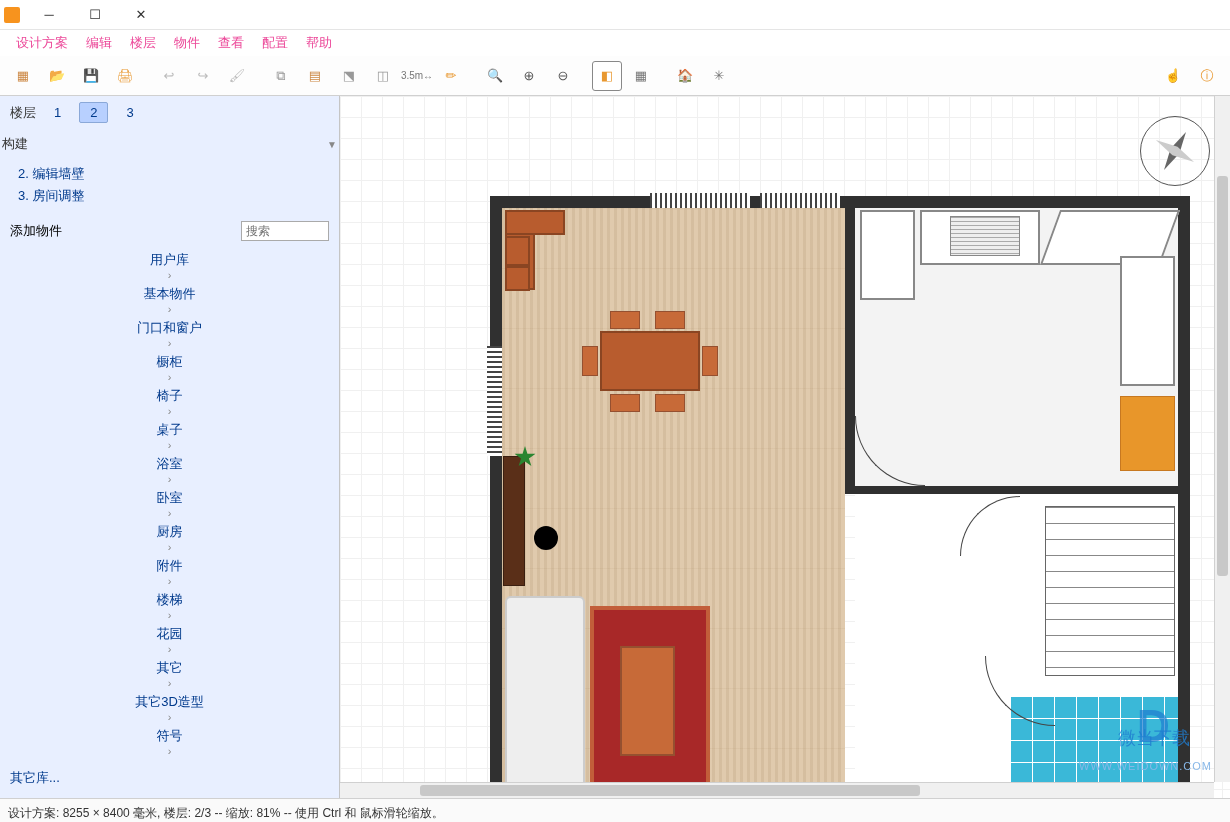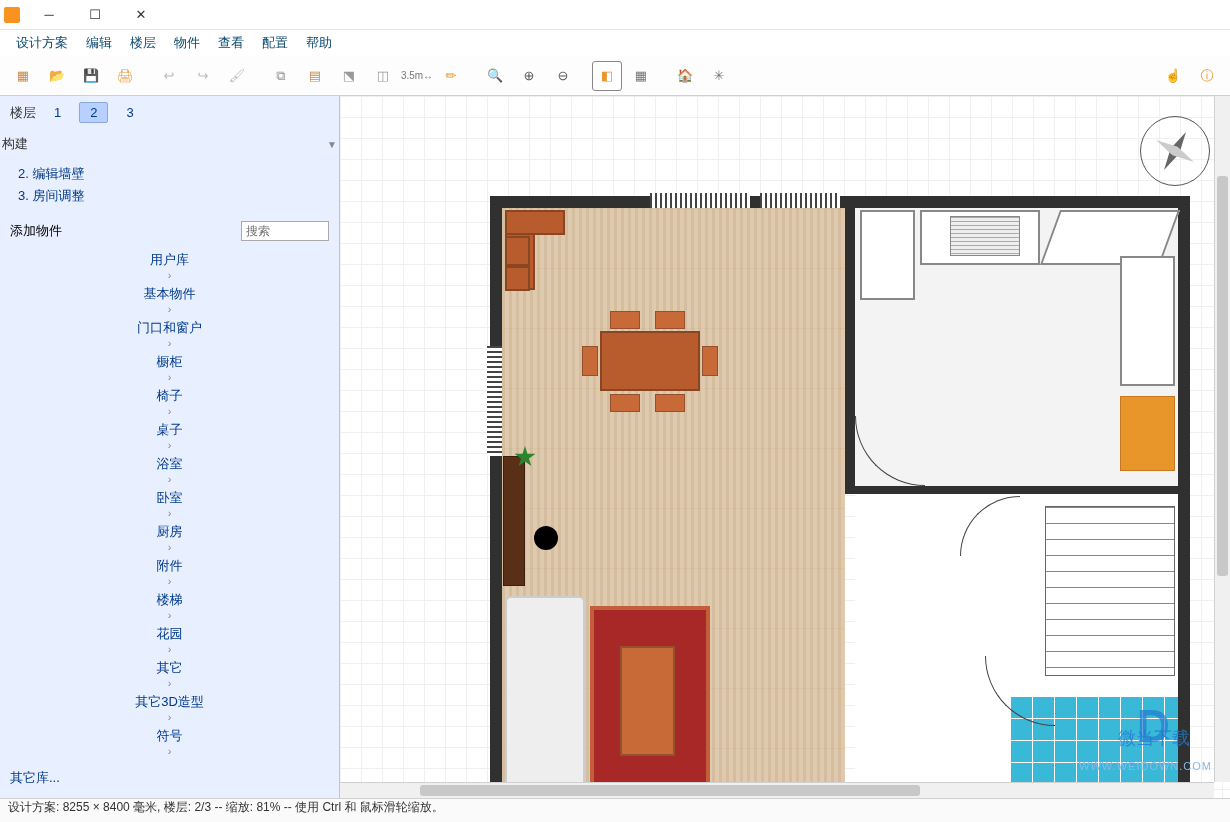--- a/index.html
+++ b/index.html
@@ -7,21 +7,21 @@
 
 
 .titlebar { height: 30px; display: flex; align-items: center; padding: 0 4px; border-bottom: 1px solid #e5e5e5; }
 .titlebar .app-icon { width: 16px; height: 16px; background: #f7931e; border-radius: 2px; margin-right: 6px; }
 .titlebar .title { color: #333; font-size: 12px; flex: 1; }
 .titlebar .window-controls { display: flex; }
 .titlebar .window-controls span { width: 46px; height: 30px; display: flex; align-items: center; justify-content: center; color: #333; cursor: pointer; }
 
 
 .menubar { height: 26px; display: flex; align-items: center; padding: 0 8px; gap: 2px; }
-.menubar span { padding: 4px 8px; color: #0c4a6e; font-size: 13px; cursor: pointer; }
+.menubar span { padding: 4px 8px; color: #ec4899; font-size: 13px; cursor: pointer; }
 
 
 .toolbar { height: 40px; display: flex; align-items: center; padding: 0 8px; gap: 4px; border-bottom: 1px solid #d0d0d0; background: #fdfdfd; }
 .tool-btn { width: 30px; height: 30px; display: flex; align-items: center; justify-content: center; border-radius: 3px; cursor: pointer; }
 .tool-btn.selected { background: #fff; border: 1px solid #888; }
 .tool-sep { width: 6px; }
 .tool-spacer { flex: 1; }
 
 
 .main { display: flex; height: calc(822px - 30px - 26px - 40px - 24px); }
@@ -67,21 +67,21 @@
 .cabinet { background: #e8962a; border: 1px solid #c77820; }
 .door-arc { position: absolute; border: 1.5px solid #444; border-radius: 0 0 0 100%; border-top: none; border-right: none; background: transparent; }
 .compass { position: absolute; top: 20px; right: 20px; width: 70px; height: 70px; border-radius: 50%; border: 1.5px solid #555; display: flex; align-items: center; justify-content: center; }
 
 .scrollbar-v { position: absolute; right: 0; top: 0; bottom: 16px; width: 16px; background: #f0f0f0; border-left: 1px solid #d0d0d0; }
 .scrollbar-h { position: absolute; left: 0; right: 16px; bottom: 0; height: 16px; background: #f0f0f0; border-top: 1px solid #d0d0d0; }
 .scroll-thumb-v { position: absolute; left: 2px; right: 2px; top: 80px; height: 400px; background: #c8c8c8; border-radius: 3px; }
 .scroll-thumb-h { position: absolute; top: 2px; bottom: 2px; left: 80px; width: 500px; background: #c8c8c8; border-radius: 3px; }
 
 
-.statusbar { height: 24px; display: flex; align-items: flex-start; padding: 0 8px; border-top: 1px solid #d0d0d0; background: #fafafa; color: #333; font-size: 12px; }
+.statusbar { height: 24px; display: flex; align-items: flex-end; padding: 0 8px; border-top: 1px solid #d0d0d0; background: #fafafa; color: #333; font-size: 12px; }
 
 
 .watermark { position: absolute; right: 18px; bottom: 26px; color: #88b8e8; font-size: 11px; letter-spacing: 1px; }
 .wm-logo { position: absolute; right: 60px; bottom: 45px; color: #1f7dd0; font-size: 46px; font-weight: bold; opacity: .7; }
 .wm-text { position: absolute; right: 40px; bottom: 48px; color: #1f7dd0; font-size: 18px; opacity: .8; font-family: Liberation Serif, serif; }
 </style>
 </head>
 <body>
 
 <div class="titlebar">

